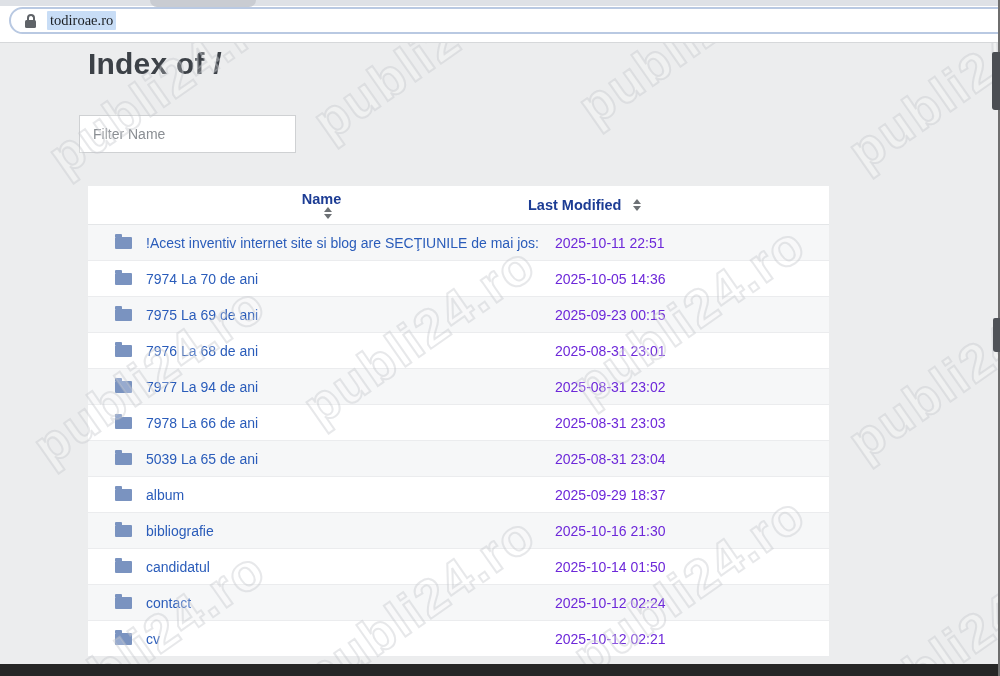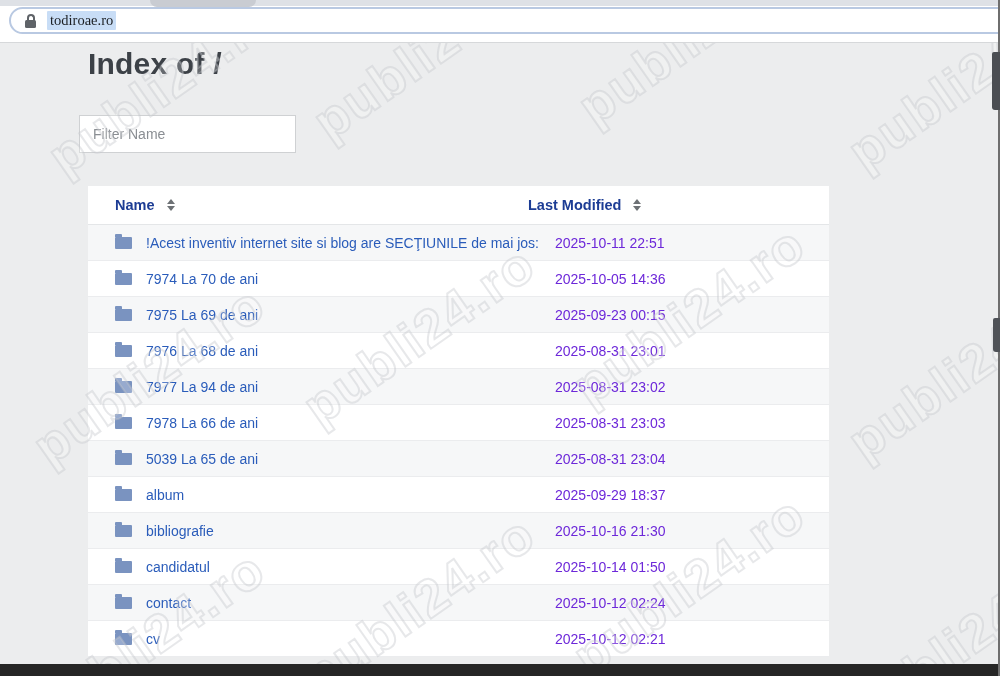--- a/index.html
+++ b/index.html
@@ -27,21 +27,21 @@
   .filter-input{
     position:absolute;top:72px;left:79px;width:200px;height:34px;
     border:1px solid #cfd1d3;background:#ffffff;font-size:14px;color:#333;
     padding-left:13px;outline:none;font-family:"Liberation Sans",sans-serif;
   }
   .filter-input::placeholder{color:#8a8e93;opacity:1;}
   
   .panel{position:absolute;top:143px;left:88px;width:912px;background:#ffffff;}
   .thead{display:flex;align-items:center;height:38px;border-bottom:1px solid #e4e6e8;background:#ffffff;}
   .th{display:flex;align-items:center;font-size:14.5px;font-weight:bold;color:#1c3c94;}
-  .th-name{padding-left:27px;width:440px;box-sizing:border-box;}
+  .th-name{padding-left:27px;width:440px;box-sizing:border-box;flex-direction:column;}
   .th-date{padding-left:0;}
   .sort{display:inline-flex;flex-direction:column;margin-left:12px;cursor:pointer;}
   .sort .up{width:0;height:0;border-left:4px solid transparent;border-right:4px solid transparent;border-bottom:5px solid #6d7175;margin-bottom:2px;}
   .sort .dn{width:0;height:0;border-left:4px solid transparent;border-right:4px solid transparent;border-top:5px solid #6d7175;}
   .row{display:flex;align-items:center;height:35px;border-bottom:1px solid #ebecee;background:#ffffff;}
   .row:nth-child(odd){background:#f6f7f8;}
   .cell-name{display:flex;align-items:center;width:467px;box-sizing:border-box;padding-left:27px;}
   .folder{width:17px;height:12px;background:#7a93c0;border-radius:1px;position:relative;margin-right:14px;flex-shrink:0;}
   .folder::before{content:"";position:absolute;top:-3px;left:0;width:7px;height:3px;background:#7a93c0;border-radius:1px 1px 0 0;}
   .row a{font-size:14px;color:#2a5cba;text-decoration:none;white-space:nowrap;}

